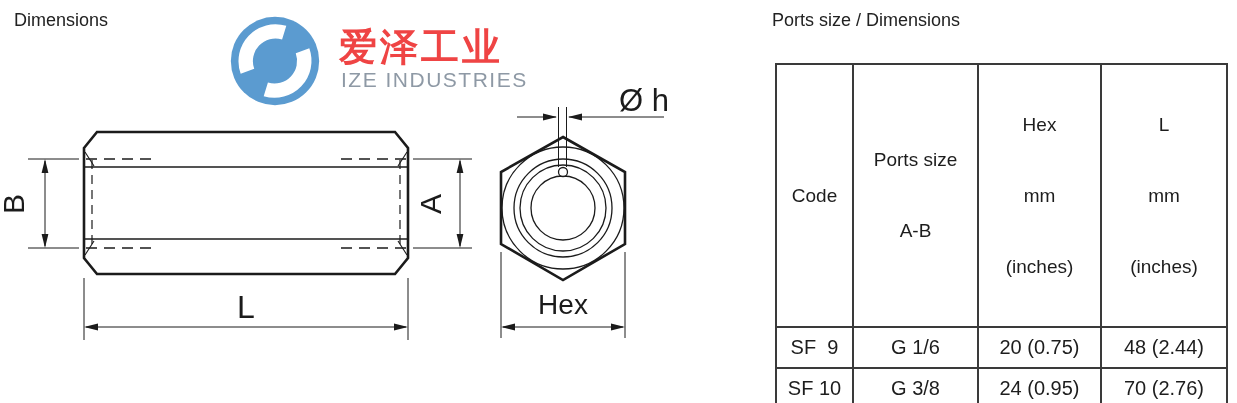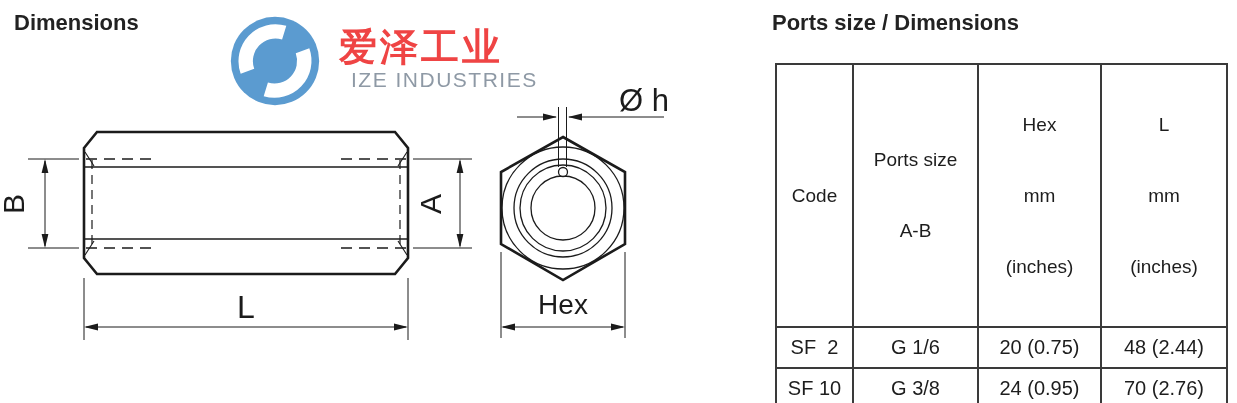--- a/index.html
+++ b/index.html
@@ -9,37 +9,37 @@
     height: 403px;
     background: #ffffff;
     overflow: hidden;
     font-family: "Liberation Sans", sans-serif;
     color: #1d1d1d;
   }
   .hdr {
     position: absolute;
     top: 10px;
     margin: 0;
-    font-size: 22px;
-    font-weight: 700;
+    font-size: 18px;
+    font-weight: 400;
     color: #222222;
     letter-spacing: 0;
   }
   .hdr-left  { left: 14px; }
   .hdr-right { left: 772px; }
 
   
   .logo-icon { position: absolute; left: 227px; top: 13px; }
   .logo-cjk {
     position: absolute; left: 339px; top: 22px;
     font-size: 38px; font-weight: 600; color: #ef4444;
     letter-spacing: 3px; white-space: pre;
   }
   .logo-latin {
-    position: absolute; left: 351px; top: 68px;
+    position: absolute; left: 341px; top: 68px;
     font-size: 21px; font-weight: 400; color: #8e99a5;
     letter-spacing: 1.5px; white-space: pre;
   }
 
   
   .drawing { position: absolute; left: 0; top: 0; }
   .drawing text {
     font-family: "Liberation Sans", sans-serif;
     fill: #1b1b1b;
   }
@@ -184,21 +184,21 @@
         </th>
         <th>
           <div>L</div>
           <div>mm</div>
           <div>(inches)</div>
         </th>
       </tr>
     </thead>
     <tbody>
       <tr>
-        <td>SF  2</td>
+        <td>SF  9</td>
         <td>G 1/6</td>
         <td>20 (0.75)</td>
         <td>48 (2.44)</td>
       </tr>
       <tr>
         <td>SF 10</td>
         <td>G 3/8</td>
         <td>24 (0.95)</td>
         <td>70 (2.76)</td>
       </tr>

